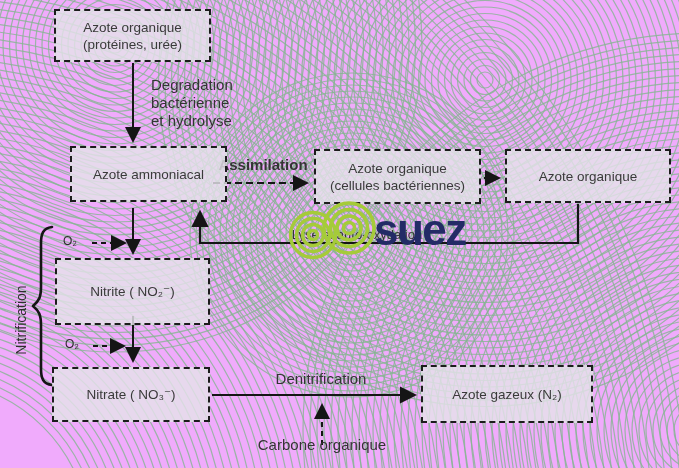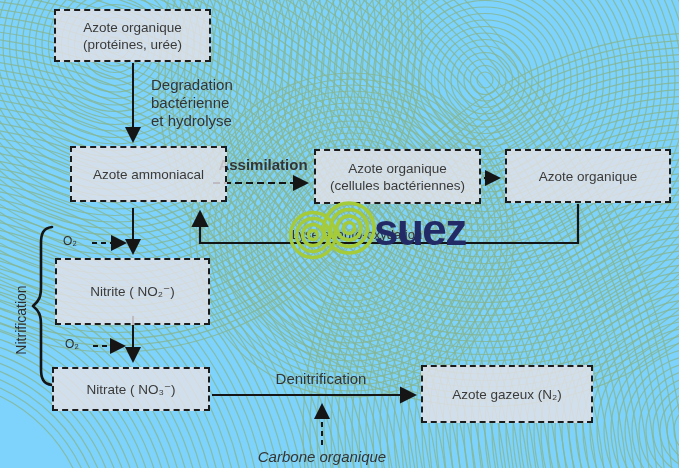--- a/index.html
+++ b/index.html
@@ -1,20 +1,20 @@
 <!DOCTYPE html>
 <html><head>
 <meta charset="utf-8">
 <style>
   html,body{margin:0;padding:0;background:#ffffff;}
   #stage{
     position:relative;
     width:679px;height:468px;
     overflow:hidden;
-    background:#7dd3fc;
+    background:#f0abfc;
     font-family:"Liberation Sans","DejaVu Sans",sans-serif;
     color:#3a3a3a;
   }
   #bg-pattern{position:absolute;left:0;top:0;z-index:0;}
   #connector-layer{position:absolute;left:0;top:0;z-index:1;}
   .diag-label{position:absolute;z-index:1;font-size:15px;color:#343434;line-height:18px;}
   .centered{text-align:center;}
   .box{
     position:absolute;z-index:2;
     background:rgba(228,226,233,0.82);
@@ -347,21 +347,21 @@
   </div>
 
   <div class="box" style="left:505px;top:149px;width:166px;height:54px;">
     <span>Azote organique</span>
   </div>
 
   <div class="box" style="left:55px;top:258px;width:155px;height:67px;justify-content:center;">
     <span>Nitrite ( NO₂⁻)</span>
   </div>
 
-  <div class="box" style="left:52px;top:367px;width:158px;height:44px;">
+  <div class="box" style="left:52px;top:367px;width:158px;height:55px;">
     <span>Nitrate ( NO₃⁻)</span>
   </div>
 
   <div class="box" style="left:421px;top:365px;width:172px;height:58px;">
     <span>Azote gazeux (N₂)</span>
   </div>
 
   <div class="diag-label" style="left:151px;top:76px;">
     <div>Degradation</div>
     <div>bactérienne</div>
@@ -372,21 +372,21 @@
 
   <div id="lyse-label" class="diag-label">Lyse et auto-oxydation</div>
 
   <div class="diag-label o2-label" style="left:63px;top:232px;">O₂</div>
   <div class="diag-label o2-label" style="left:65px;top:335px;">O₂</div>
 
   <div id="nitrification-label">Nitrification</div>
 
   <div class="diag-label centered" style="left:251px;top:370px;width:140px;">Denitrification</div>
 
-  <div class="diag-label centered" style="left:232px;top:448px;width:180px;font-style:italic;">Carbone organique</div>
+  <div class="diag-label centered" style="left:232px;top:436px;width:180px;">Carbone organique</div>
 
   <svg id="suez-logo" width="196" height="68" viewBox="0 0 196 68">
     <g stroke="#a5cb39" fill="none">
       <g stroke-width="3.4">
         <circle cx="31" cy="39" r="4.5"></circle>
         <circle cx="31" cy="39" r="10.5"></circle>
         <circle cx="31" cy="39" r="16.5"></circle>
         <circle cx="31" cy="39" r="22.5"></circle>
       </g>
       <g stroke-width="3.6">

